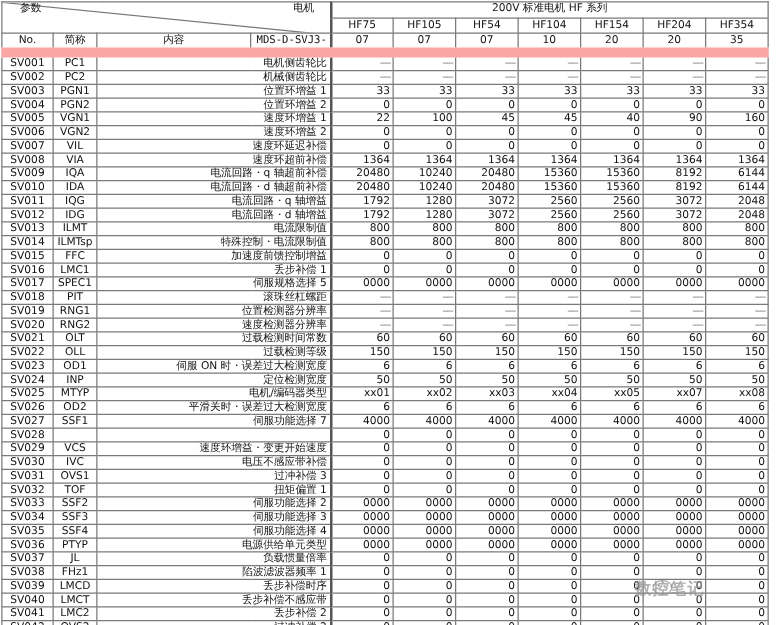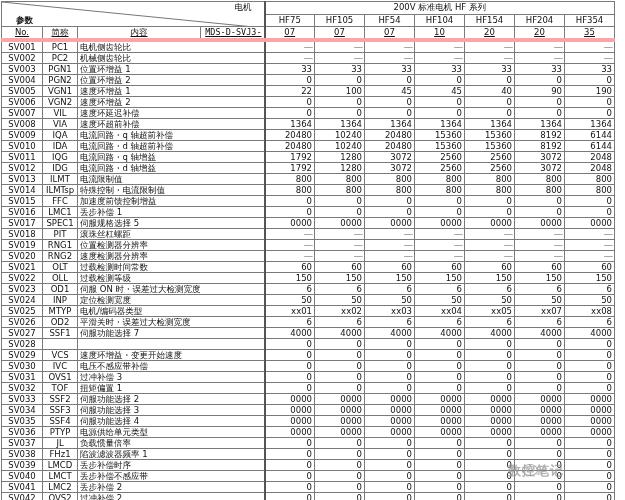--- a/index.html
+++ b/index.html
@@ -4,24 +4,24 @@
 <style>
   html, body { margin: 0; padding: 0; background: #ffffff; }
   body { width: 625px; height: 500px; overflow: hidden; position: relative;
          font-family: "DejaVu Sans", "Liberation Sans", sans-serif; color: #111; }
   table { border-collapse: collapse; position: absolute; left: 1px; top: 1px; table-layout: fixed; }
   td { border: 1px solid #7a7a7a; padding: 0 2px; font-size: 8.5px; line-height: 10px; height: 10px;
        white-space: nowrap; overflow: hidden; }
   .hdr td { height: 11px; line-height: 11px; }
   .c { text-align: center; }
   .r { text-align: right; }
-  .l { text-align: left; }
+  .l { text-align: right; }
   .mono { font-family: "DejaVu Sans Mono", "Liberation Mono", monospace; font-size: 8.5px; margin-left: 33px; }
   .thick-l { border-left: 2px solid #555; }
-  .thick-b { border-bottom: 4px solid #fca5a5; text-decoration: underline; }
+  .thick-b { border-bottom: 8px solid #fca5a5; }
   .diag { position: relative; }
   .diag svg { position: absolute; left: 0; top: 0; }
   .dash { color: #888; letter-spacing: -1px; }
   .wm { position: absolute; left: 508px; top: 462px; font-size: 13px; color: rgba(150,150,150,0.75);
         font-weight: bold; letter-spacing: 1px; }
   .wm-icon { position: absolute; left: 522px; top: 464px; width: 14px; height: 10px;
              border: 1px solid rgba(150,150,150,0.8); border-radius: 50%; }
 </style>
 </head>
 <body>
@@ -40,21 +40,21 @@
       <col style="width:50px">
       <col style="width:50px">
   </colgroup>
   <tbody id="tbody">
     <tr class="hdr">
       <td colspan="4" rowspan="2" class="diag" style="height:24px;position:relative;">
         <svg width="262" height="26">
             <line x1="0" y1="0" x2="262" y2="26" stroke="#777" stroke-width="1"></line>
           </svg>
         <span style="position:absolute;right:12px;top:0;">电机</span>
-        <span style="position:absolute;left:14px;bottom:0;font-weight:bold;">参数</span>
+        <span style="position:absolute;left:14px;bottom:13px;">参数</span>
       </td>
       <td colspan="7" class="c thick-l">200V 标准电机 HF 系列</td>
     </tr>
     <tr class="hdr" id="motor-row">
         <td class="c thick-l">HF75</td>
         <td class="c">HF105</td>
         <td class="c">HF54</td>
         <td class="c">HF104</td>
         <td class="c">HF154</td>
         <td class="c">HF204</td>
@@ -124,21 +124,21 @@
       <tr>
         <td class="c">SV005</td>
         <td class="c">VGN1</td>
         <td class="l" colspan="2">速度环增益 1</td>
         <td class="r thick-l">22</td>
         <td class="r">100</td>
         <td class="r">45</td>
         <td class="r">45</td>
         <td class="r">40</td>
         <td class="r">90</td>
-        <td class="r">190</td>
+        <td class="r">160</td>
       </tr>
       <tr>
         <td class="c">SV006</td>
         <td class="c">VGN2</td>
         <td class="l" colspan="2">速度环增益 2</td>
         <td class="r thick-l">0</td>
         <td class="r">0</td>
         <td class="r">0</td>
         <td class="r">0</td>
         <td class="r">0</td>

